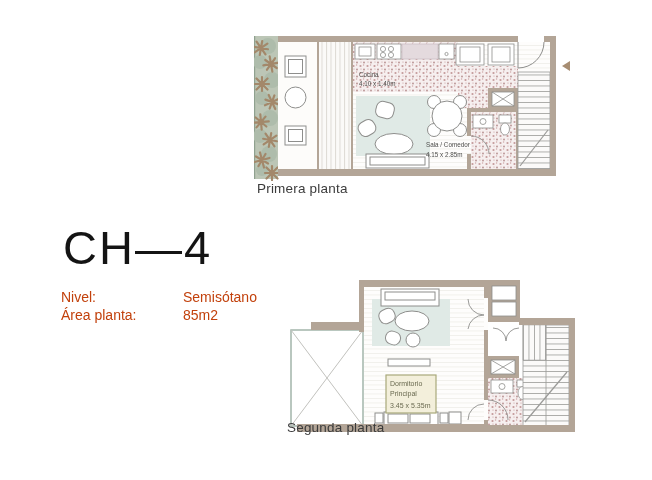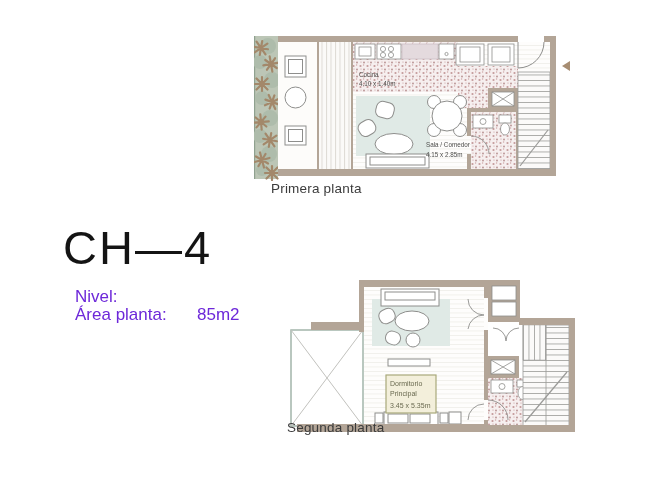--- a/index.html
+++ b/index.html
@@ -4,27 +4,27 @@
 <style>
   html,body{margin:0;padding:0;}
   body{
     width:652px;height:480px;position:relative;background:#ffffff;
     font-family:"Liberation Sans", sans-serif;overflow:hidden;
   }
   .plan{position:absolute;}
   .plan-1{left:254px;top:36px;width:320px;height:145px;}
   .plan-2{left:281px;top:272px;width:300px;height:172px;}
   .caption{position:absolute;font-size:13.5px;color:#3b3b3b;letter-spacing:.2px;}
-  .caption-1{left:271px;top:181px;}
+  .caption-1{left:257px;top:181px;}
   .caption-2{left:287px;top:420px;}
   .unit-title{
     position:absolute;left:63px;top:220px;font-size:47px;font-weight:400;
     letter-spacing:2px;color:#141414;
   }
-  .info{position:absolute;left:75px;top:288px;font-size:17px;color:#6d28d9;}
+  .info{position:absolute;left:61px;top:288px;font-size:14px;color:#c2410c;}
   .info-row{display:flex;height:18px;line-height:18px;}
   .ilabel{width:122px;}
   svg text{font-family:"Liberation Sans", sans-serif;}
   .rlabel,.rdim{font-size:6.3px;fill:#4f4f4d;}
   .boxlabel{font-size:7px;fill:#6a6a50;}
 </style>
 </head>
 <body>
 
 <div class="plan plan-1">
@@ -180,20 +180,21 @@
   <path d="M 308,30 L 316,25 L 316,35 Z" fill="#a78d72"></path>
 </svg>
 </div>
 <div class="caption caption-1">Primera planta</div>
 
 <div class="unit-title">CH—4</div>
 
 <div class="info">
   <div class="info-row">
     <span class="ilabel">Nivel:</span>
+    <span class="ivalue">Semisótano</span>
   </div>
   <div class="info-row">
     <span class="ilabel">Área planta:</span>
     <span class="ivalue">85m2</span>
   </div>
 </div>
 
 <div class="plan plan-2">
 <svg width="300" height="172" viewBox="0 0 300 172">
   <defs>

